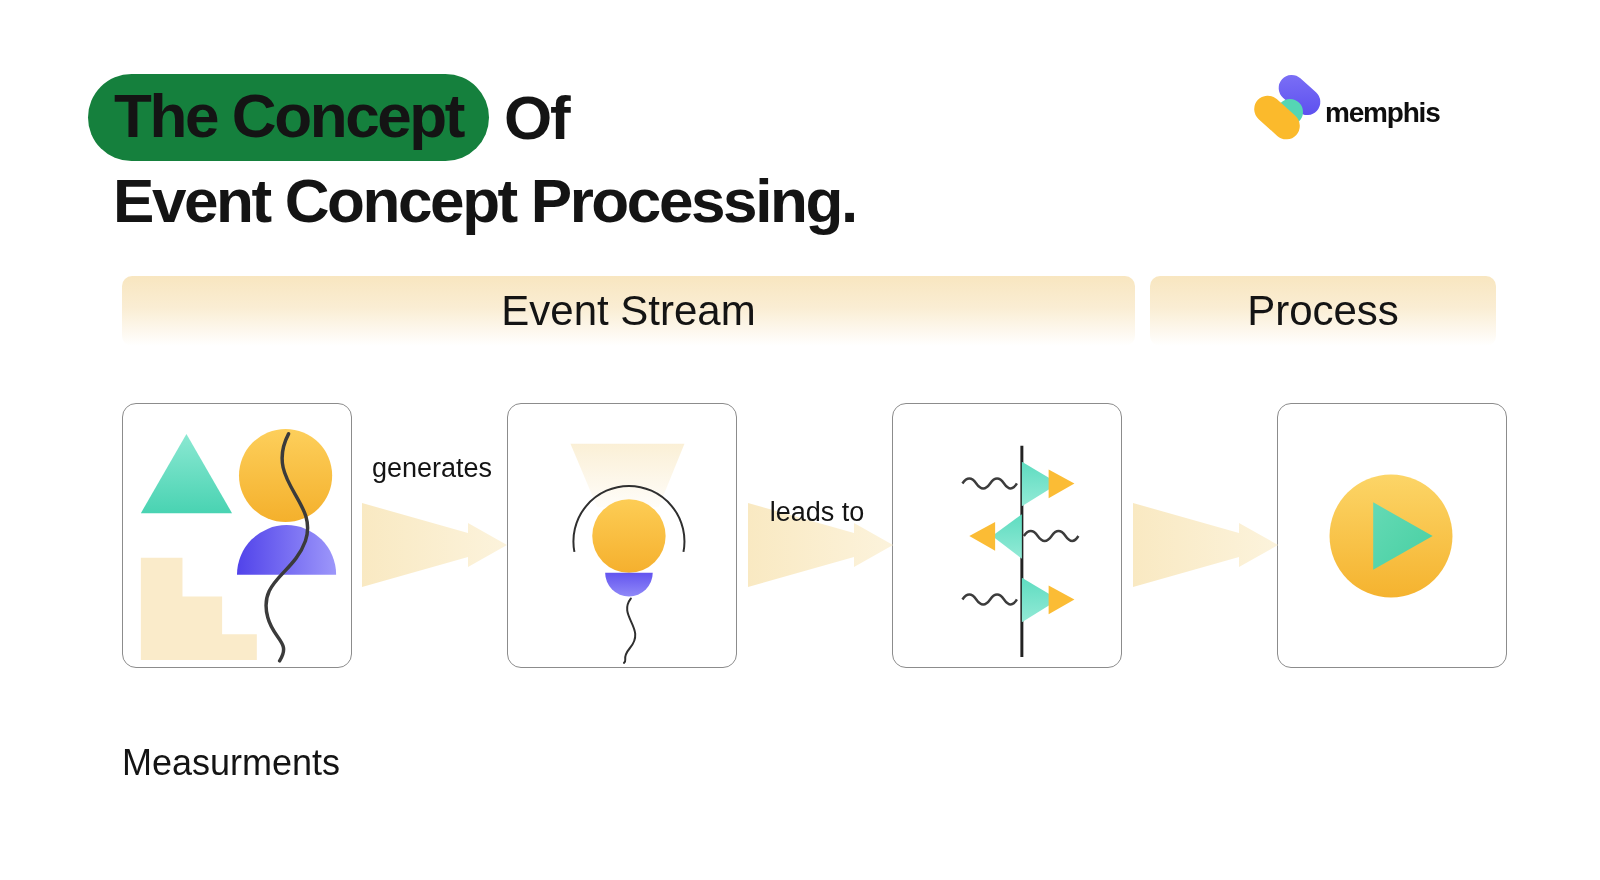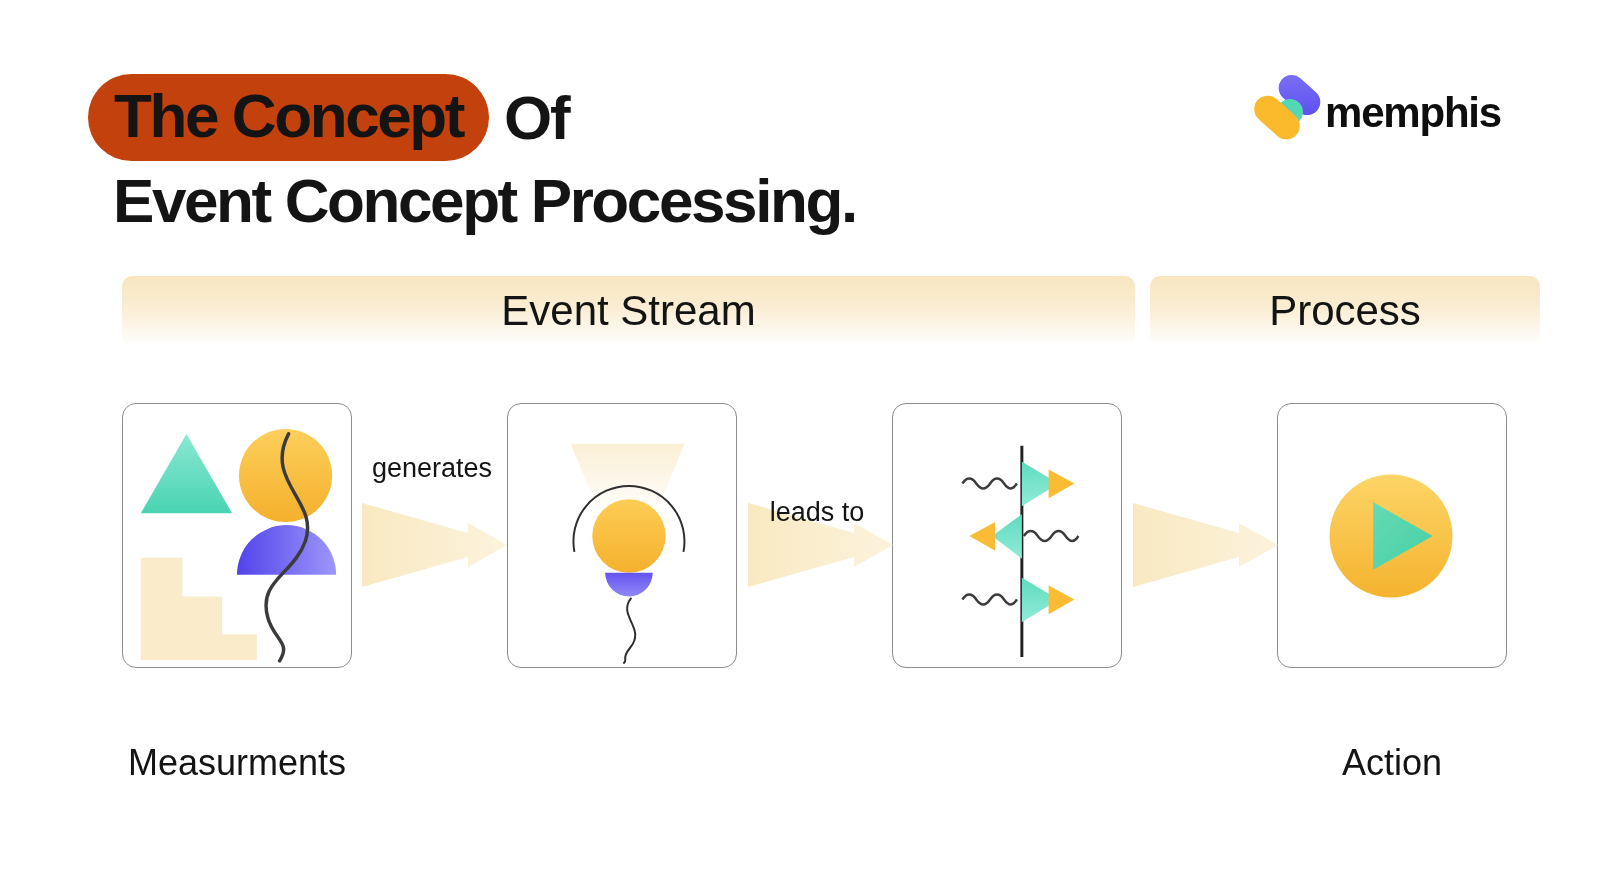--- a/index.html
+++ b/index.html
@@ -9,64 +9,64 @@
     overflow:hidden; font-family:"Liberation Sans", sans-serif; color:#141414;
   }
 
   
   .title-block { position:absolute; left:88px; top:74px; }
   .title-line1 { display:flex; align-items:center; }
   .title-text {
     font-size:62px; font-weight:700; letter-spacing:-2.4px; line-height:1.05; color:#141414;
   }
   .pill {
-    background:#c2410c; border-radius:44px; padding:9px 26px 13px 26px; display:inline-block;
+    background:#15803d; border-radius:44px; padding:9px 26px 13px 26px; display:inline-block;
   }
   .of { margin-left:15px;text-align:center; }
   .title-line2 { margin-top:7px; margin-left:25px; }
 
   
   .logo { position:absolute; left:1252px; top:84px; display:flex; align-items:center; gap:9px; }
   .logo-icon { position:relative; width:64px; height:58px; display:inline-block; }
   .logo-shape { position:absolute; }
   .logo-purple { width:47px; height:26px; border-radius:14px; background:linear-gradient(135deg,#7E72F6,#5A4DEF); transform:rotate(42deg); left:24px; top:-2px; }
   .logo-teal   { width:26px; height:26px; border-radius:52% 52% 52% 4%; background:#55D6B4; transform:rotate(45deg); left:25px; top:15px; }
   .logo-yellow { width:52px; height:27px; border-radius:15px; background:#FBBA2C; transform:rotate(42deg); left:-1px; top:20px; }
-  .logo-text { font-size:42px; font-weight:700; letter-spacing:-1.2px; color:#0E0E0E; }
+  .logo-text { font-size:28px; font-weight:700; letter-spacing:-1.2px; color:#0E0E0E; }
 
   
   .banner {
     position:absolute; top:276px; height:70px; border-radius:10px;
     background:linear-gradient(180deg,#F8E6C0 0%, #FAEDD3 45%, rgba(255,255,255,0) 100%);
     display:flex; align-items:center; justify-content:center;
     font-size:42px; color:#141414;
   }
   .banner-event { left:122px; width:1013px; }
-  .banner-process { left:1150px; width:390px; }
+  .banner-process { left:1150px; width:346px; }
 
   
   .card {
     position:absolute; top:403px; width:230px; height:265px;
     background:#ffffff; border:1.5px solid #8C8C8C; border-radius:14px; overflow:hidden;
   }
   .card svg { display:block; width:100%; height:100%; }
   .card-1 { left:122px; } .card-2 { left:507px; } .card-3 { left:892px; } .card-4 { left:1277px; }
 
   
   .connector-arrow { position:absolute; top:503px; width:145px; height:84px; }
   .arrow-1 { left:362px; } .arrow-2 { left:748px; } .arrow-3 { left:1133px; }
   .connector-label {
     position:absolute; top:453px; width:160px; text-align:center;
     font-size:27px; color:#141414;
   }
   .label-1 { left:352px; } .label-2 { left:737px;margin-top:44px; }
 
   
   .caption {
-    position:absolute; top:742px; width:230px; text-align:center;
+    position:absolute; top:742px; width:230px; 
     font-size:36px; color:#141414;
   }
   .caption-1 { left:122px; } .caption-2 { left:507px; } .caption-3 { left:892px; } .caption-4 { left:1277px; }
 </style>
 </head>
 <body>
 
 <div class="page">
 
   <div class="title-block">
@@ -209,15 +209,14 @@
           <stop offset="1" stop-color="#FCF3DC"></stop>
     </linearGradient>
       </defs>
     <polygon points="0,0 106,30 106,20 145,42 106,64 106,54 0,84" fill="url(#g-arr3)"></polygon>
   </svg>
 
   <div class="connector-label label-1">generates</div>
   <div class="connector-label label-2">leads to</div>
 
   <div class="caption caption-1">Measurments</div>
-  <div class="caption caption-4">Action</div>
 
 </div>
 
 </body></html>

